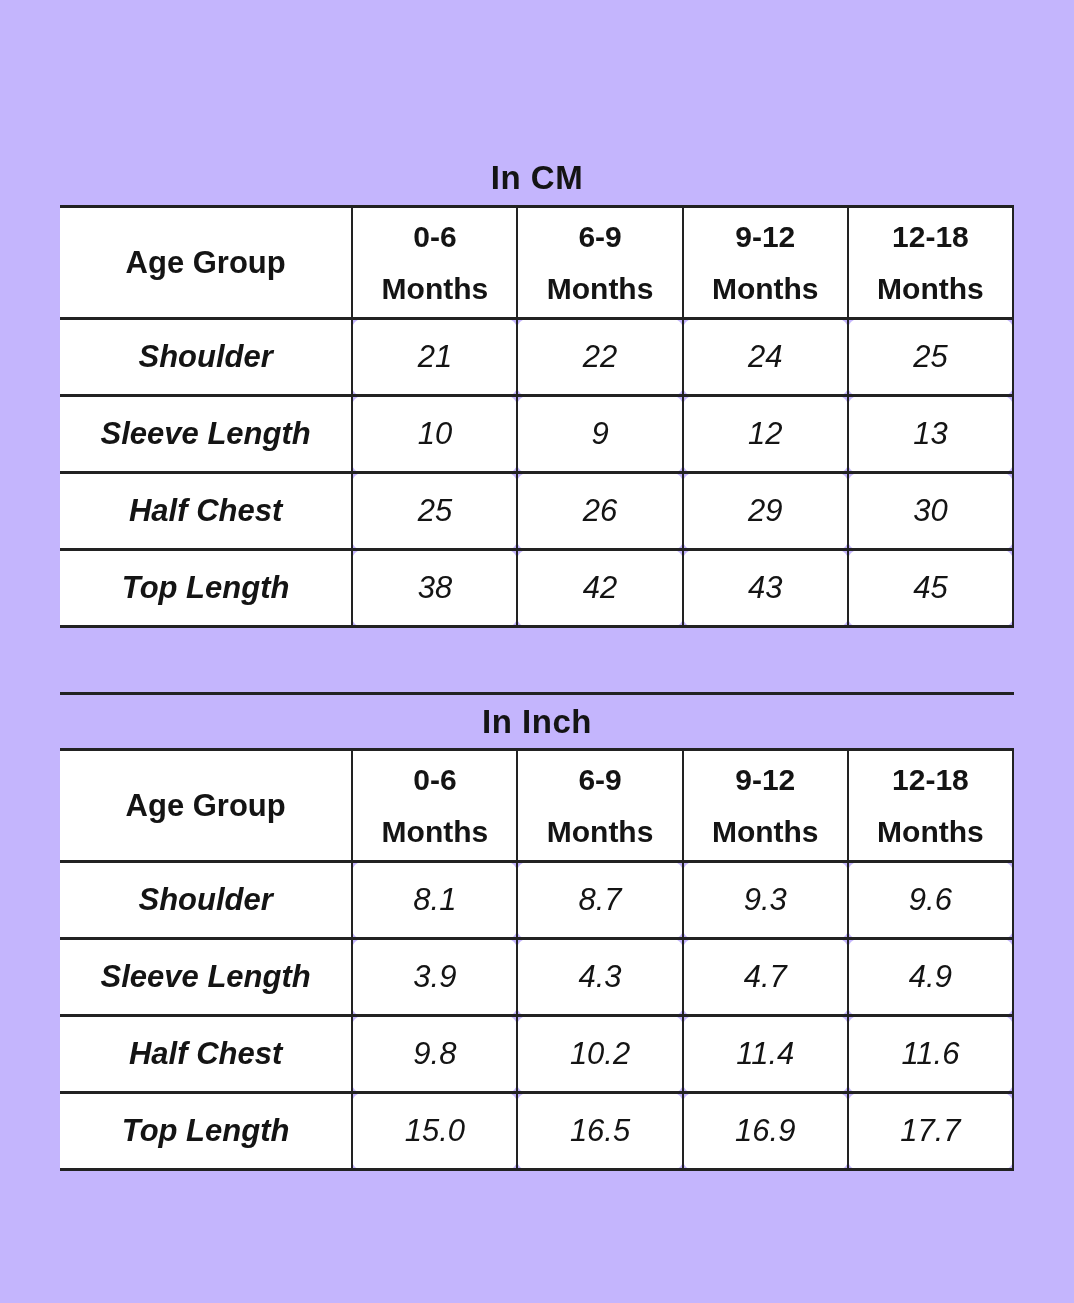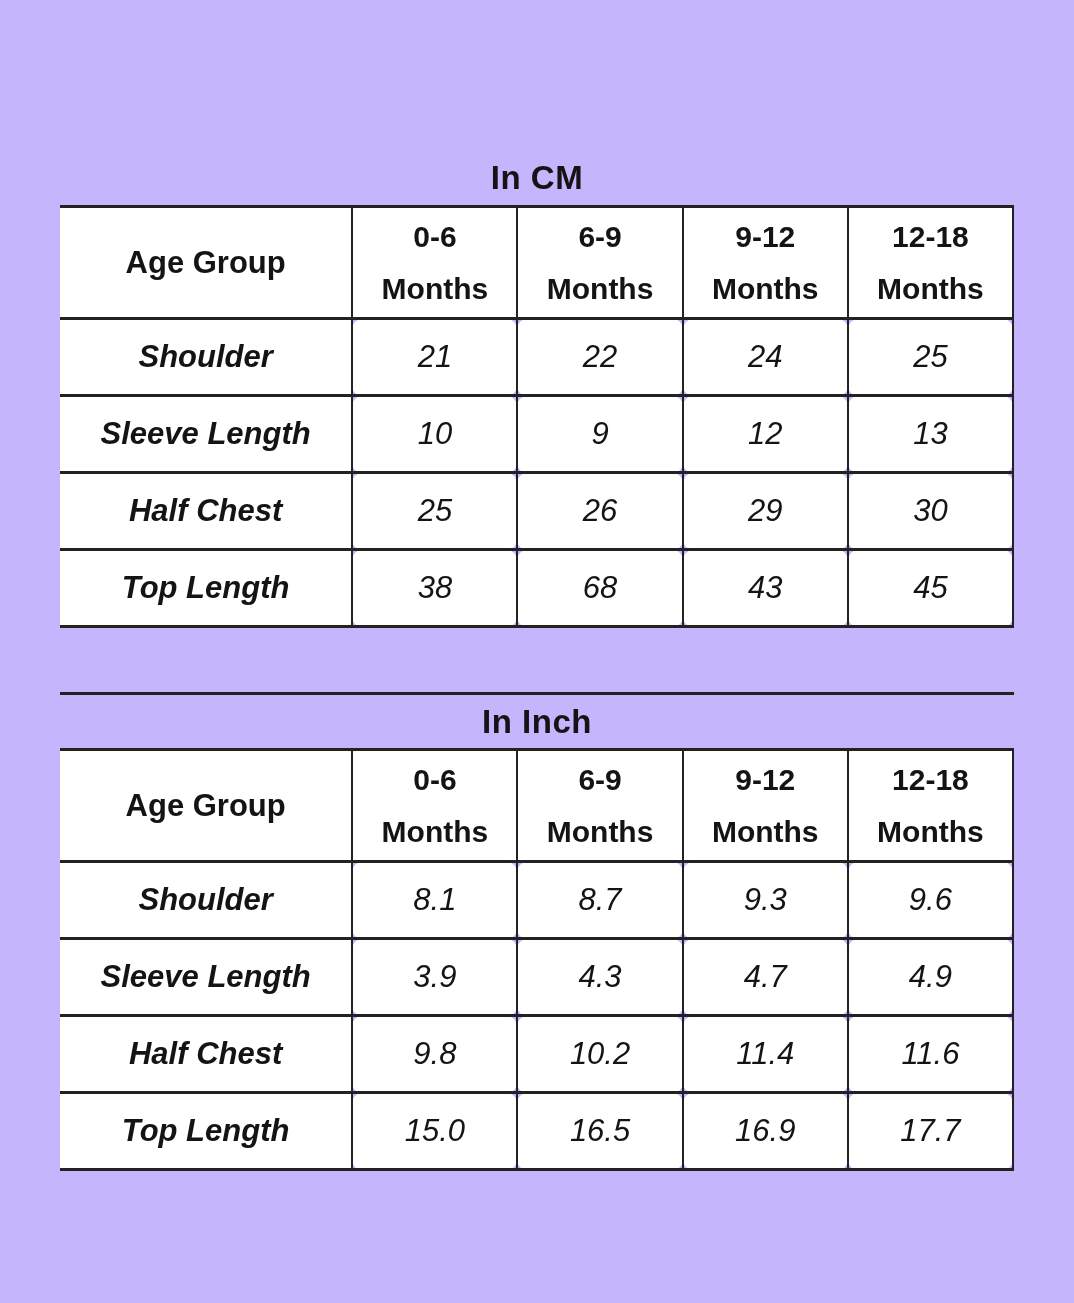--- a/index.html
+++ b/index.html
@@ -136,21 +136,21 @@
         <tr>
           <td class="row-label">Half Chest</td>
           <td class="value-cell">25</td>
           <td class="value-cell">26</td>
           <td class="value-cell">29</td>
           <td class="value-cell">30</td>
         </tr>
         <tr>
           <td class="row-label">Top Length</td>
           <td class="value-cell">38</td>
-          <td class="value-cell">68</td>
+          <td class="value-cell">42</td>
           <td class="value-cell">43</td>
           <td class="value-cell">45</td>
         </tr>
       </tbody>
     </table>
   </section>
 
   <section class="size-section section-inch">
     <div class="table-title">In Inch</div>
     <table class="size-table">

